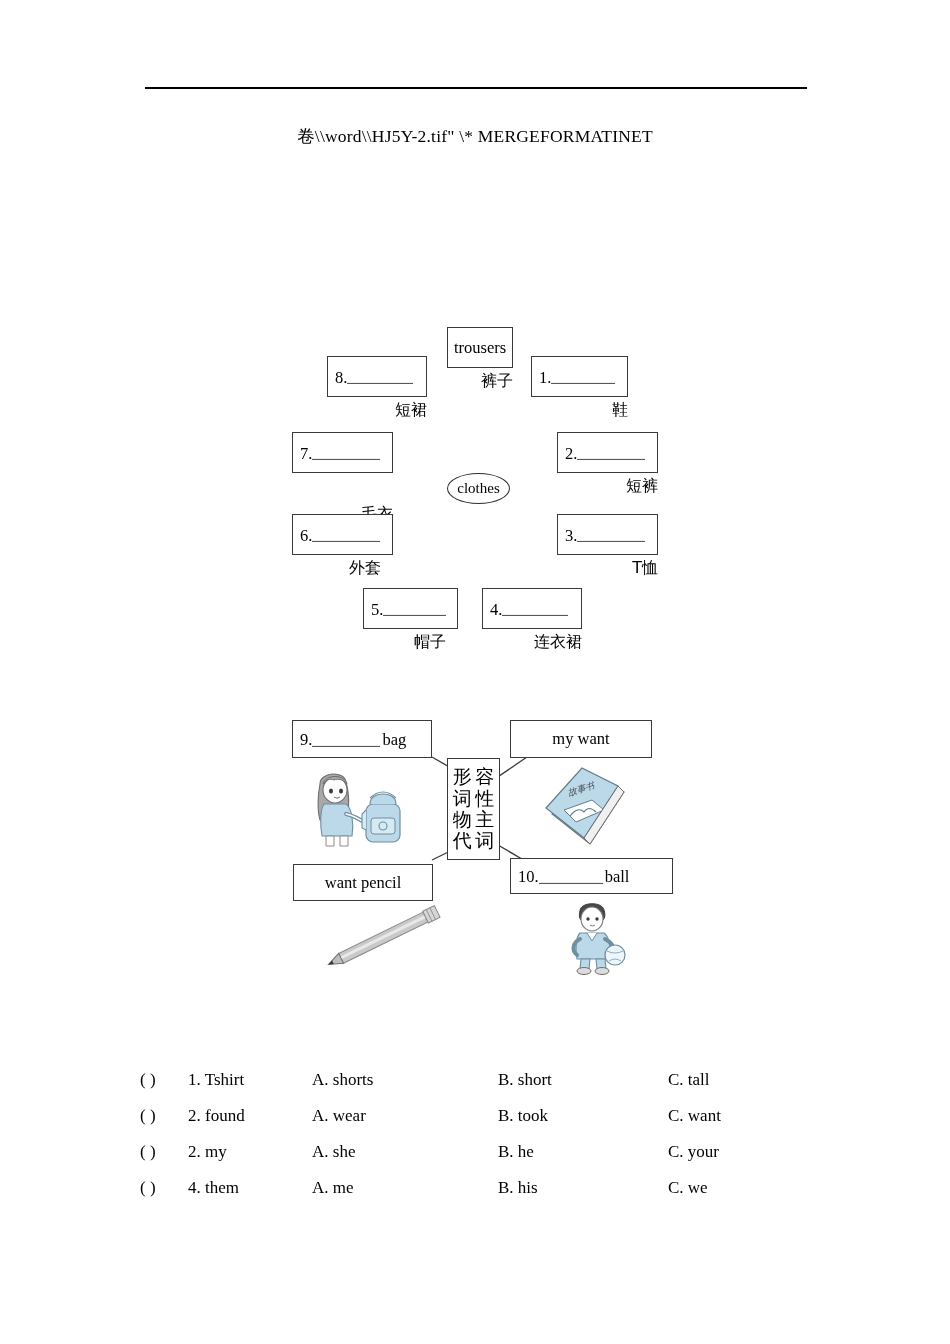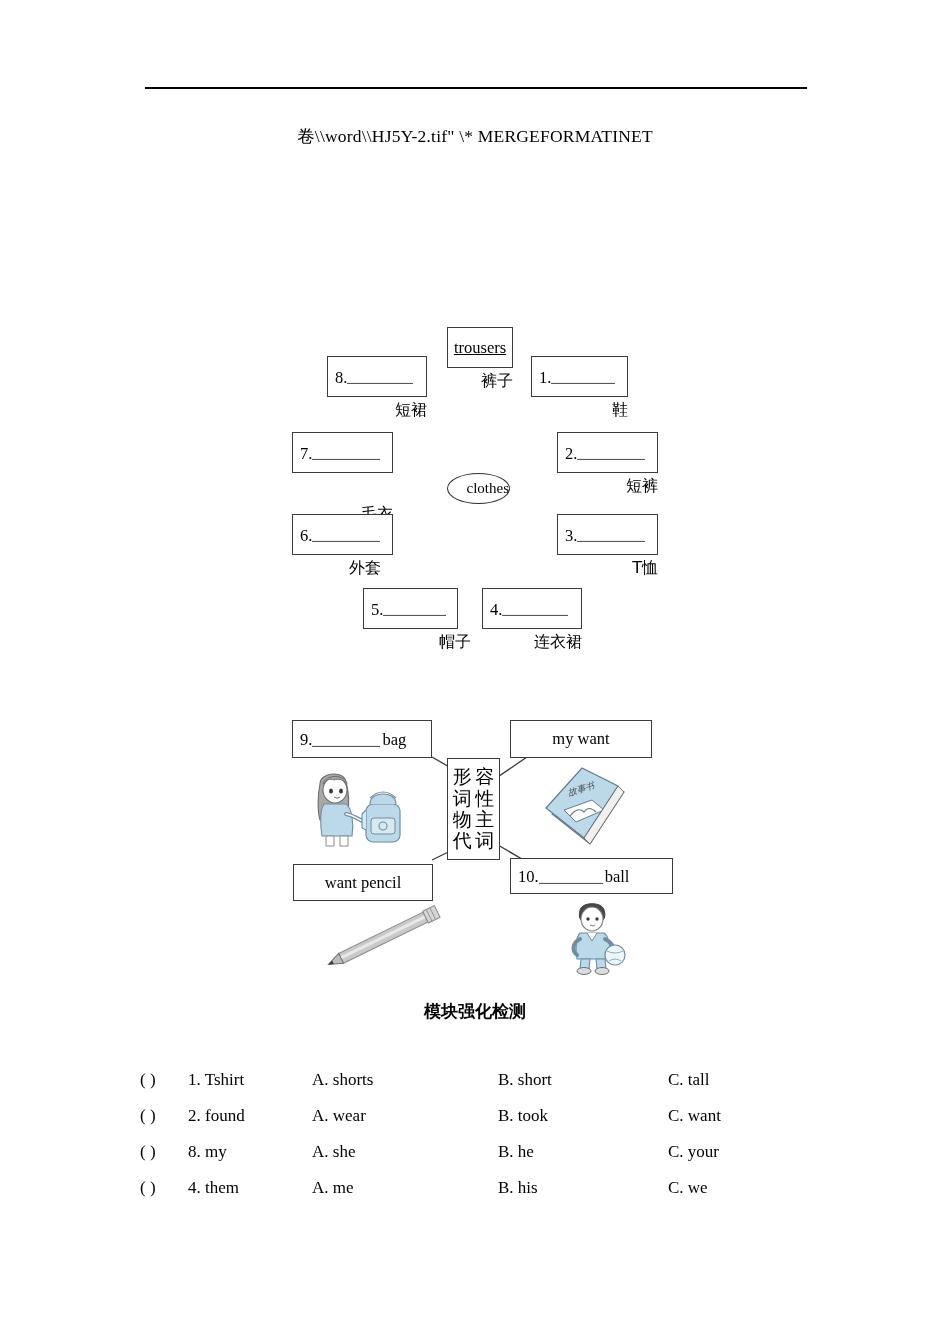--- a/index.html
+++ b/index.html
@@ -80,21 +80,21 @@
     white-space: nowrap;
     text-align: right;
   }
   
   .ellipse {
     position: absolute;
     border: 1.3px solid #2e2e2e;
     border-radius: 50%;
     display: flex;
     align-items: center;
-    justify-content: flex-end;
+    justify-content: center;
     font-size: 15px;
     background: #fff;
     box-sizing: border-box;
   }
   
   .prompt {
     position: absolute;
     left: 145px;
     top: 673px;
     font-family: "DejaVu Sans", "Liberation Sans", sans-serif;
@@ -163,21 +163,21 @@
 </head>
 <body>
 
 <div class="page">
 
   <div class="top-rule"></div>
   <div class="doc-field">卷\\word\\HJ5Y-2.tif" \* MERGEFORMATINET</div>
 
   <div>
 
-    <div class="bx" style="left:447px; top:327px; width:66px; height:41px;text-decoration:underline;">
+    <div class="bx" style="left:447px; top:327px; width:66px; height:41px;">
       <div class="bx-center">trousers</div>
     </div>
     <div class="cn-label" style="left:447px; top:371px; width:66px;">裤子</div>
 
     <div class="bx" style="left:327px; top:356px; width:100px; height:41px;">
       <div class="bx-inner">
         <span class="num">8.</span><span class="blank" style="width:66px;"></span>
       </div>
     </div>
     <div class="cn-label" style="left:327px; top:400px; width:100px;">短裙</div>
@@ -219,21 +219,21 @@
         <span class="num">3.</span><span class="blank" style="width:68px;"></span>
       </div>
     </div>
     <div class="cn-label" style="left:557px; top:558px; width:101px;">T恤</div>
 
     <div class="bx" style="left:363px; top:588px; width:95px; height:41px;">
       <div class="bx-inner">
         <span class="num">5.</span><span class="blank" style="width:63px;"></span>
       </div>
     </div>
-    <div class="cn-label" style="left:376px; top:632px; width:95px;">帽子</div>
+    <div class="cn-label" style="left:351px; top:632px; width:95px;">帽子</div>
 
     <div class="bx" style="left:482px; top:588px; width:100px; height:41px;">
       <div class="bx-inner">
         <span class="num">4.</span><span class="blank" style="width:66px;"></span>
       </div>
     </div>
     <div class="cn-label" style="left:482px; top:632px; width:100px;">连衣裙</div>
   </div>
 
 
@@ -353,41 +353,40 @@
       <path d="M51 64 q6 -4 12 0" fill="none" stroke="#8fb0c0" stroke-width="1"></path>
 
       <path d="M23 62 L22 72 L31 72 L32 62 Z" fill="#bcd9ea" stroke="#6f8e9e" stroke-width="1.1"></path>
       <path d="M38 62 L39 72 L48 72 L47 62 Z" fill="#bcd9ea" stroke="#6f8e9e" stroke-width="1.1"></path>
 
       <ellipse cx="26" cy="74" rx="7" ry="3.5" fill="#dcdcdc" stroke="#6f6f6f" stroke-width="1"></ellipse>
       <ellipse cx="44" cy="74" rx="7" ry="3.5" fill="#dcdcdc" stroke="#6f6f6f" stroke-width="1"></ellipse>
     </svg>
   </div>
 
-  <div class="sec-title">模块强化检测</div>
 
   <div class="q-row" style="top:1070px;">
     <span class="q-paren">(      )</span>
     <span class="q-stem">1. Tshirt</span>
     <span class="q-a">A. shorts</span>
     <span class="q-b">B. short</span>
     <span class="q-c">C. tall</span>
   </div>
 
   <div class="q-row" style="top:1106px;">
     <span class="q-paren">(      )</span>
     <span class="q-stem">2. found</span>
     <span class="q-a">A. wear</span>
     <span class="q-b">B. took</span>
     <span class="q-c">C. want</span>
   </div>
 
   <div class="q-row" style="top:1142px;">
     <span class="q-paren">(      )</span>
-    <span class="q-stem">8. my</span>
+    <span class="q-stem">2. my</span>
     <span class="q-a">A. she</span>
     <span class="q-b">B. he</span>
     <span class="q-c">C. your</span>
   </div>
 
   <div class="q-row" style="top:1178px;">
     <span class="q-paren">(      )</span>
     <span class="q-stem">4. them</span>
     <span class="q-a">A. me</span>
     <span class="q-b">B. his</span>

